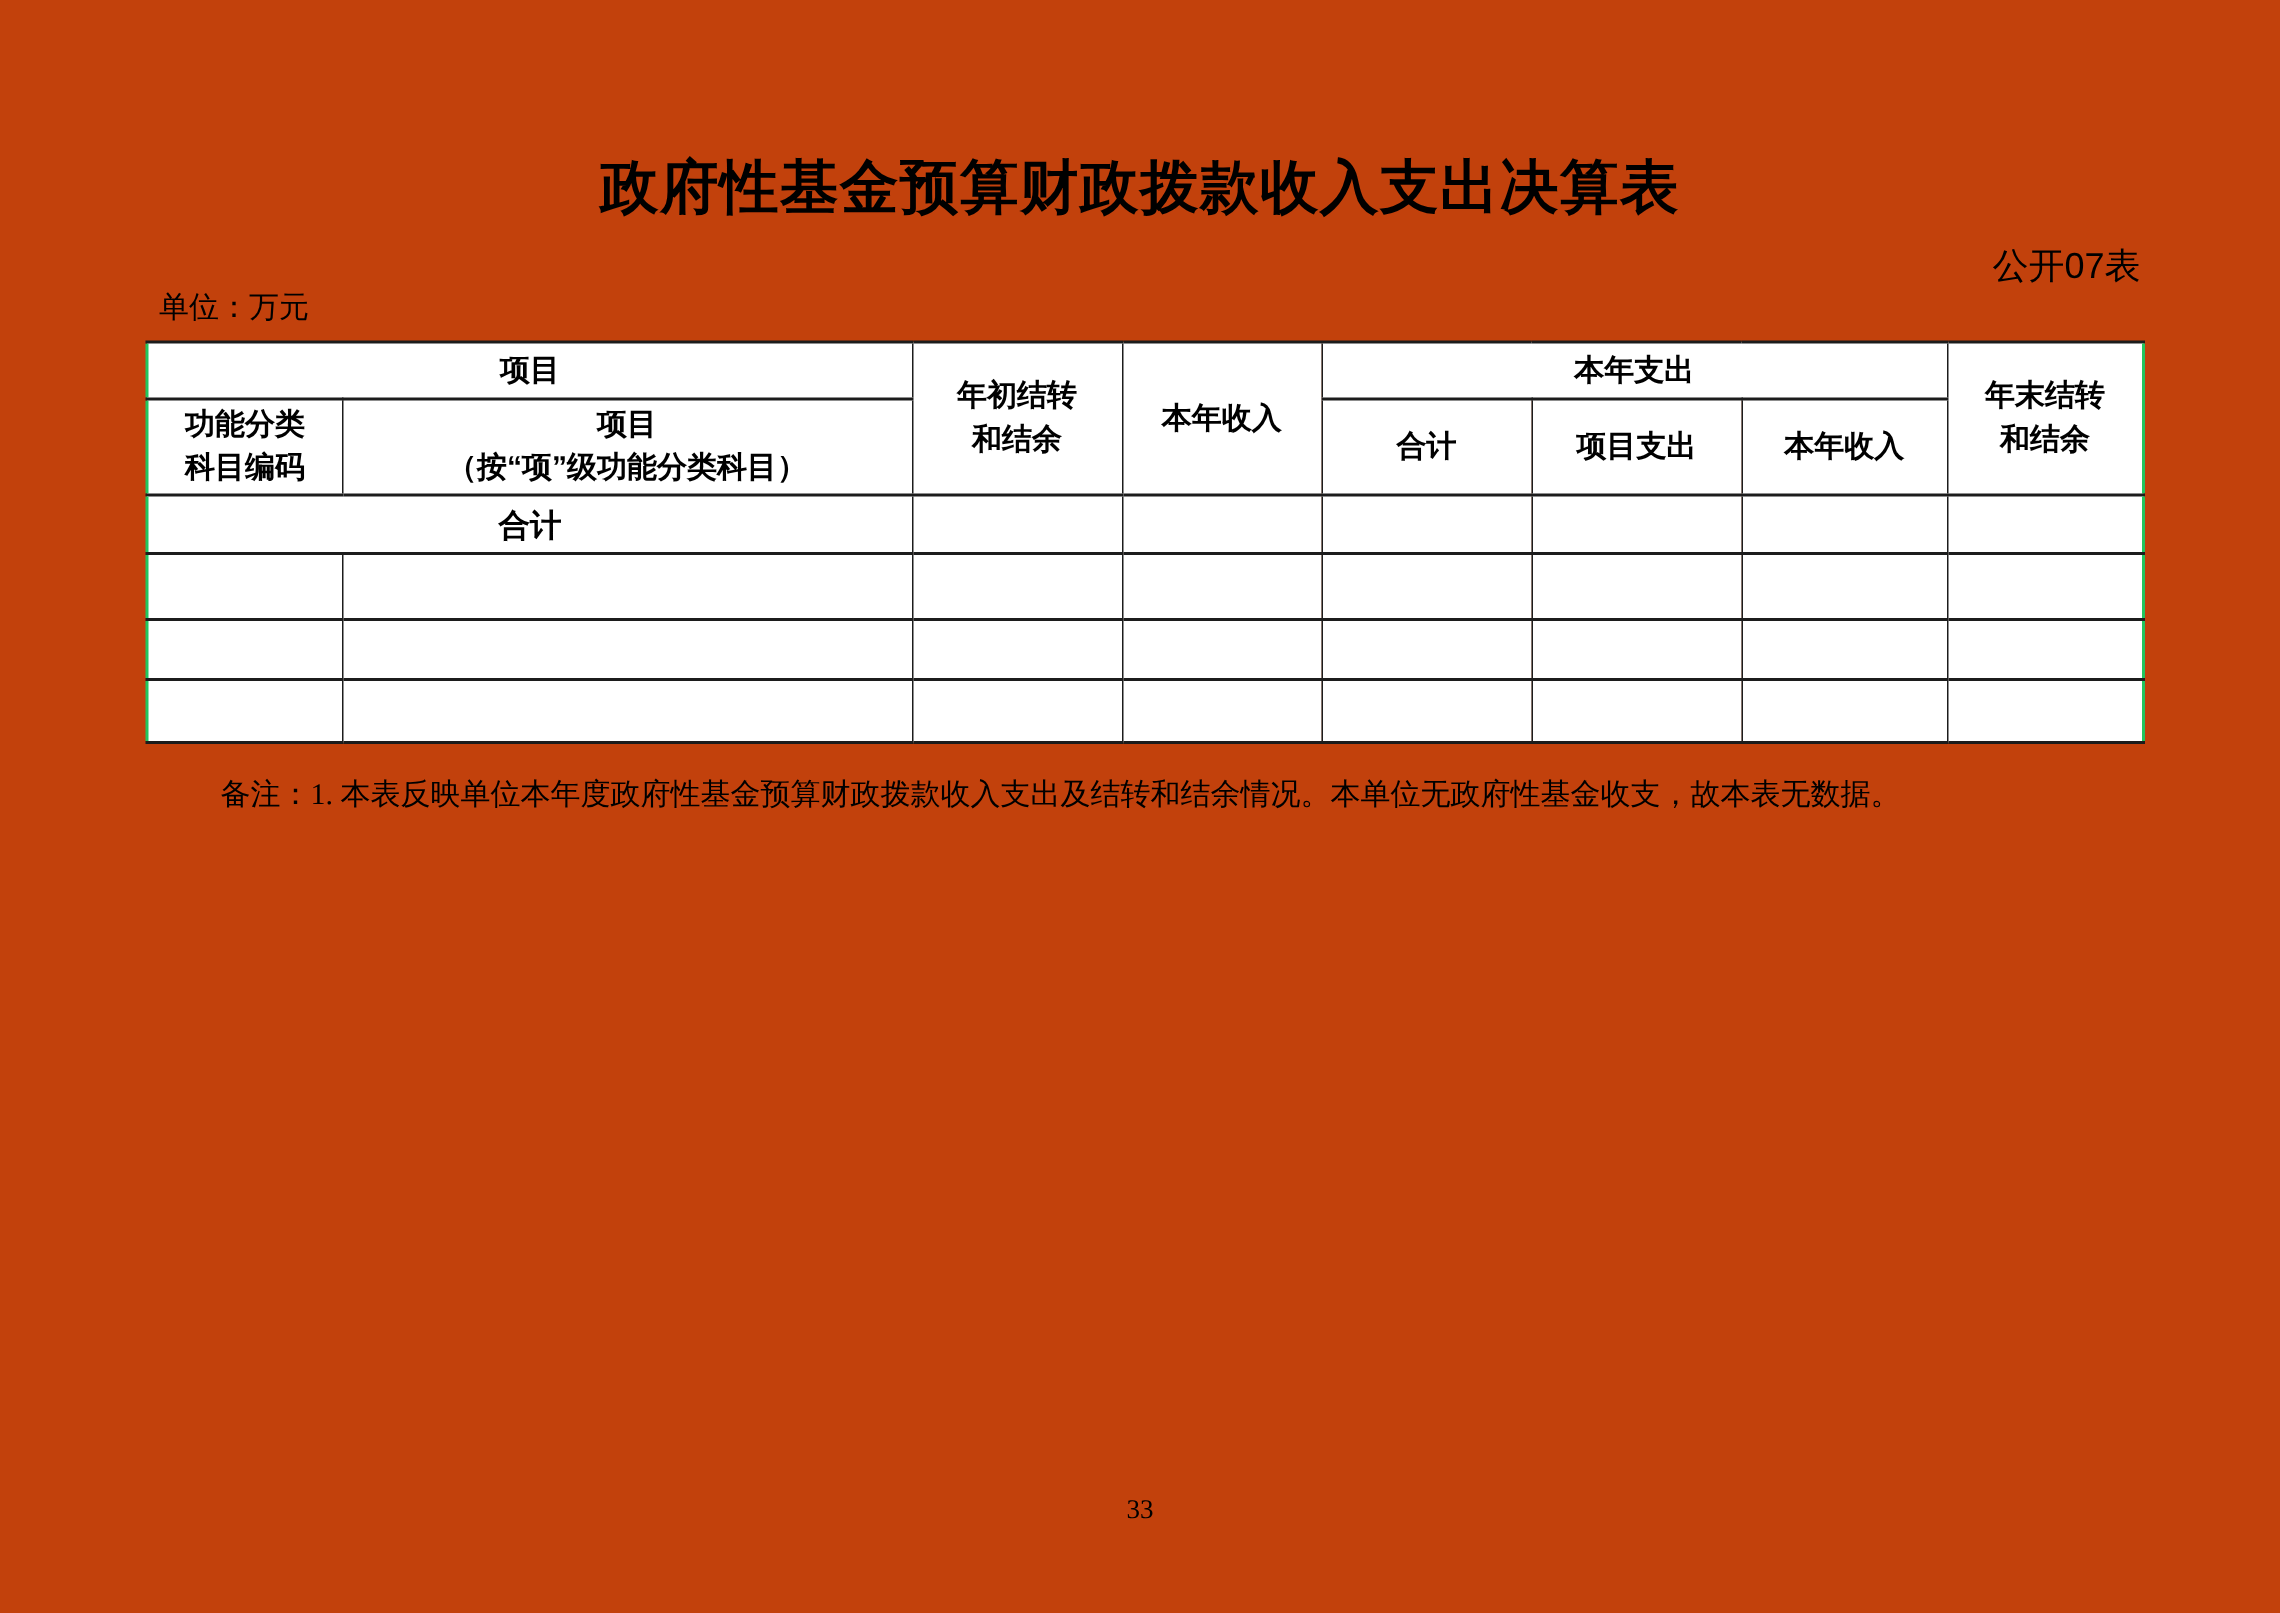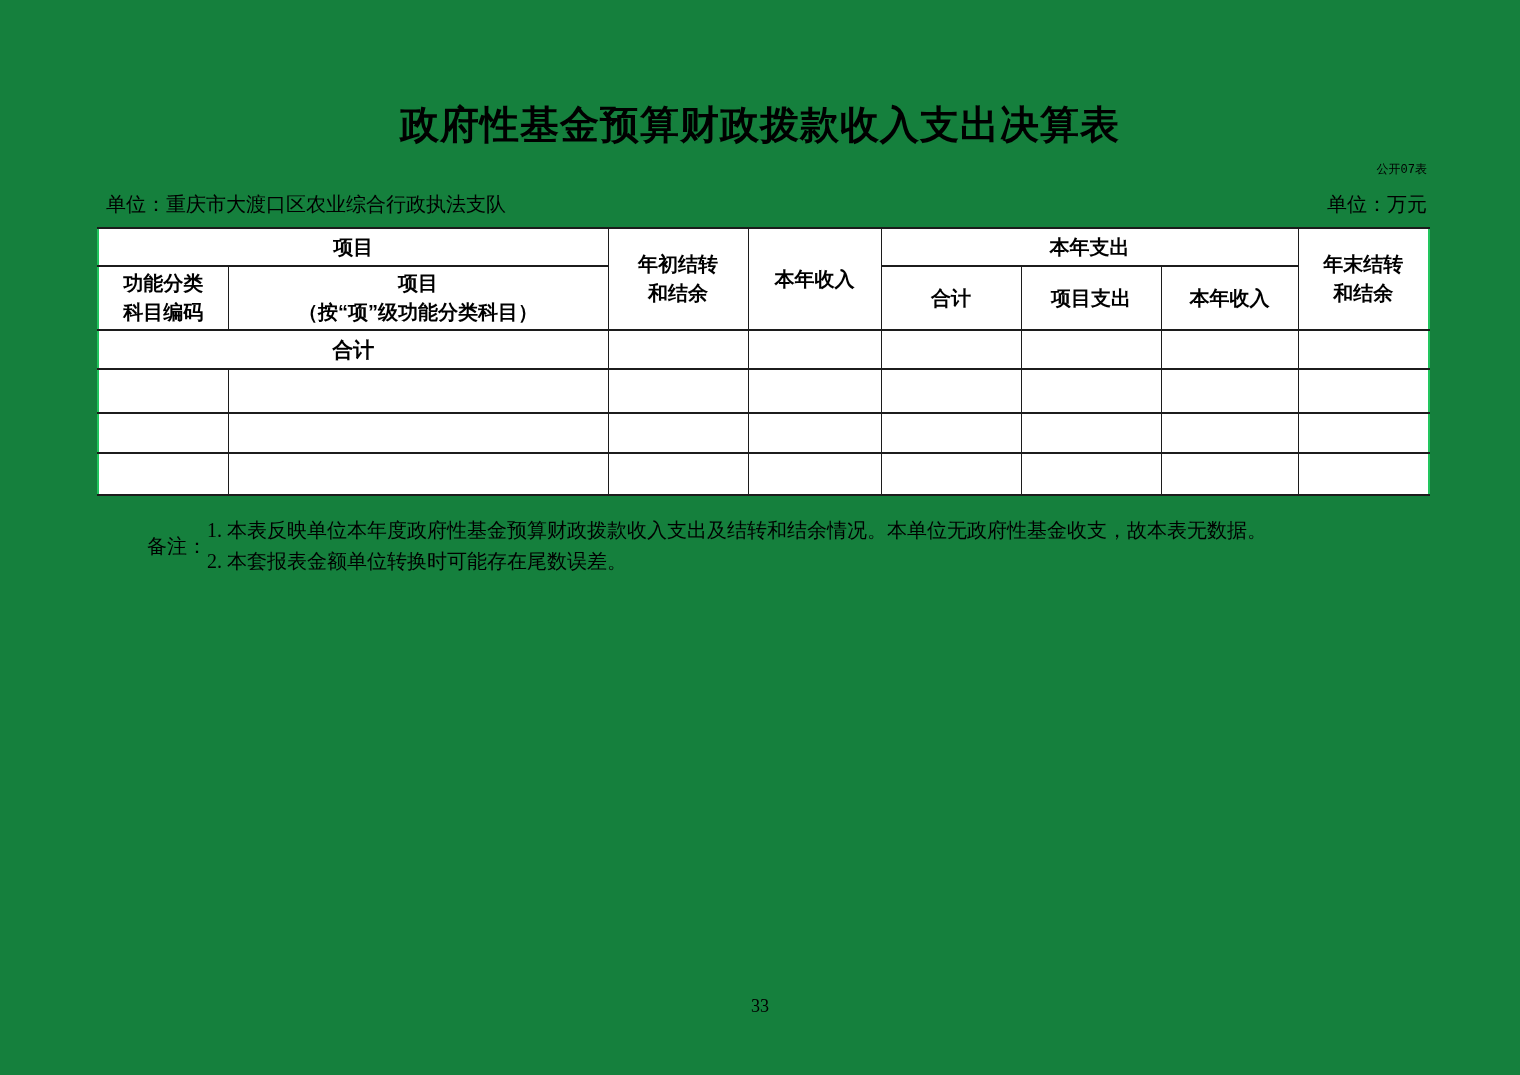--- a/index.html
+++ b/index.html
@@ -4,33 +4,33 @@
 <style>
   * { box-sizing: border-box; margin: 0; padding: 0; }
   html, body { background: #ffffff; }
   body {
     width: 1520px; height: 1075px;
     position: relative;
     font-family: "Liberation Sans", sans-serif;
     color: #000;
     overflow: hidden;
   }
-  .page { position: absolute; inset: 0; background: #15803d; }
+  .page { position: absolute; inset: 0; background: #c2410c; }
 
   .doc-title {
     position: absolute; top: 98px; left: 0; width: 100%;
     text-align: center;
     font-size: 39px; font-weight: bold; letter-spacing: 1px;
     font-family: "Liberation Sans", sans-serif;
   }
 
   .table-code {
     position: absolute; top: 161px; right: 93px;
-    font-size: 12px;
-    font-family: Liberation Mono, monospace;
+    font-size: 24px;
+    font-family: Liberation Sans, sans-serif;
   }
 
   .unit-row {
     position: absolute; top: 191px; left: 106px; right: 93px;
     display: flex; justify-content: space-between; align-items: flex-end;
     font-size: 20px;
     font-family: "Liberation Serif", serif;
   }
 
   table.fiscal-table {
@@ -89,21 +89,20 @@
 </head>
 <body>
 
 <div class="page">
 
   <div class="doc-title">政府性基金预算财政拨款收入支出决算表</div>
 
   <div class="table-code">公开07表</div>
 
   <div class="unit-row">
-    <span>单位：重庆市大渡口区农业综合行政执法支队</span>
     <span>单位：万元</span>
   </div>
 
   <table class="fiscal-table">
     <colgroup>
       <col style="width:130px">
       <col style="width:380px">
       <col style="width:140px">
       <col style="width:133px">
       <col style="width:140px">
@@ -171,19 +170,18 @@
         <td></td>
         <td></td>
       </tr>
     </tbody>
   </table>
 
   <div class="notes">
     <div class="notes-label">备注：</div>
     <div class="notes-items">
       <div class="note-item">1. 本表反映单位本年度政府性基金预算财政拨款收入支出及结转和结余情况。本单位无政府性基金收支，故本表无数据。</div>
-      <div class="note-item">2. 本套报表金额单位转换时可能存在尾数误差。</div>
     </div>
   </div>
 
   <div class="page-number">33</div>
 
 </div>
 
 </body></html>

